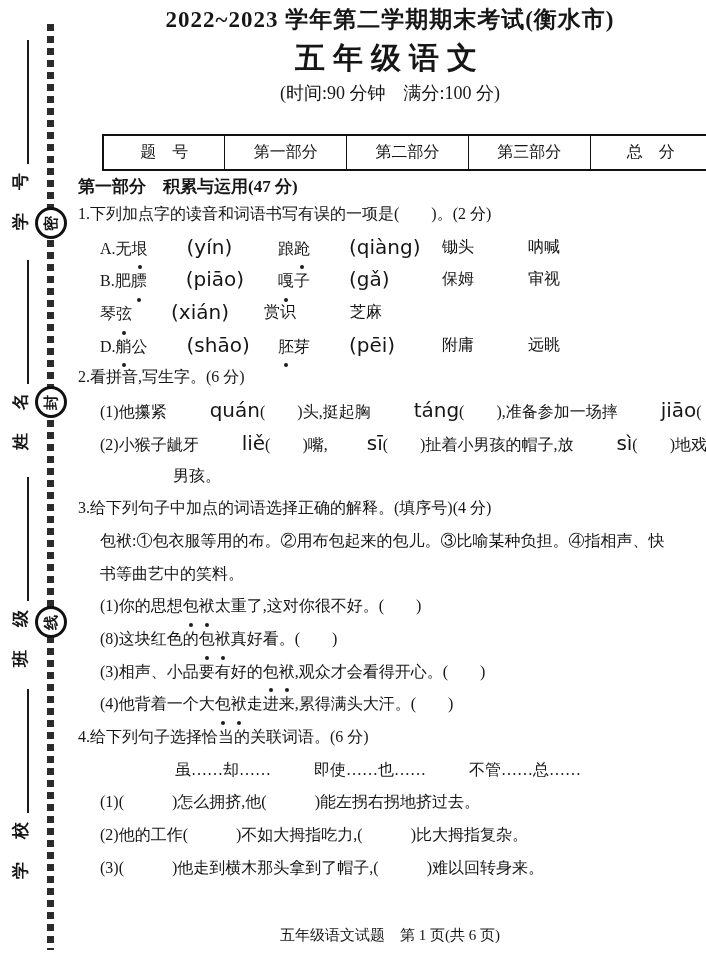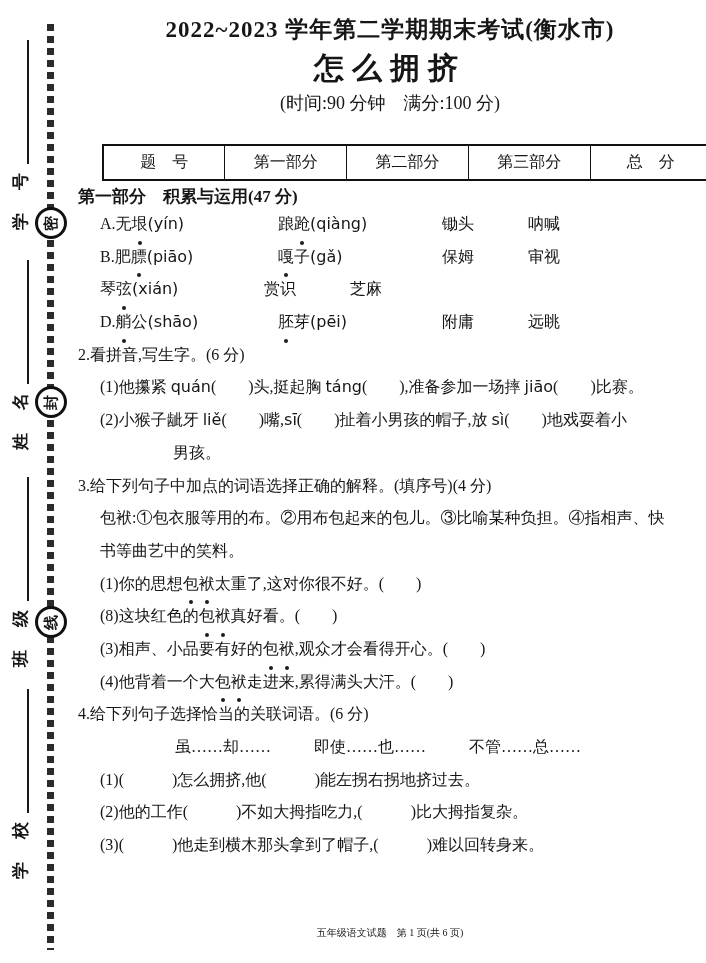--- a/index.html
+++ b/index.html
@@ -20,50 +20,50 @@
   }
   .sl-line { flex:1; border-bottom:2px solid #1a1a1a; margin-bottom:3px; margin-left:6px; }
   .seal-circle {
     position:absolute; left:35px; width:26px; height:26px; border:3px solid #111;
     border-radius:50%; background:#fff; display:flex; align-items:center; justify-content:center;
     z-index:2;
   }
   .seal-char { display:block; transform:rotate(-90deg); font-size:15px; font-weight:bold; }
   
   .content { position:absolute; left:78px; top:0; width:624px; }
-  .title1 { padding-top:14px; text-align:center; font-size:23px; font-weight:bold; letter-spacing:1px; line-height:32px; }
+  .title1 { padding-top:4px; text-align:center; font-size:23px; font-weight:bold; letter-spacing:1px; line-height:32px; }
   .title2 { text-align:center; font-size:30px; font-weight:bold; letter-spacing:8px; line-height:44px; }
   .title3 { text-align:center; font-size:18px; line-height:26px; margin-bottom:28px; }
   
   table.score { border-collapse:collapse; width:611px; table-layout:fixed; }
   table.score td {
     border:1.5px solid #111; text-align:center; font-size:16px; padding:0;
   }
   table.score { border:2.5px solid #111;margin-left:24px; }
   table.score tr.hrow td { height:33px; }
   table.score tr.srow td { height:38px; }
   .section-heading { text-align:left; font-weight:bold; font-size:17px; line-height:22px; margin-top:5px; }
   
   .ln { height:32.7px; line-height:32.7px; font-size:16px; white-space:pre; }
   .indent { padding-left:22px; }
   .q2cont { padding-left:95px; }
   .opt-row { display:flex; padding-left:22px; }
   .opt-row .c1 { width:178px; }
   .opt-row .c2 { width:164px; }
   .opt-row .c3 { width:86px; }
-  .py { font-family:"DejaVu Sans","Liberation Sans",sans-serif; font-size:16px; }
+  .py { font-family:"DejaVu Sans","Liberation Sans",sans-serif; font-size:20px;margin-left:39px; }
   .conn-row { display:flex; padding-left:97px; }
   .conn-row .conn { margin-right:43px; }
   
   .dc { font-style:normal; position:relative; display:inline-block; }
   .dc::after {
     content:""; position:absolute; left:50%; bottom:-4px; transform:translateX(-50%);
     width:4px; height:4px; background:#1d1d1d; border-radius:50%;
   }
-  .footer { position:absolute; left:78px; width:624px; top:926px; text-align:center; font-size:10px; }
+  .footer { position:absolute; left:78px; width:624px; top:926px; text-align:center; font-size:15px; }
 </style>
 </head>
 <body>
 
 <div class="page">
 
   <div class="seal-line"></div>
 
   <div class="side-label" style="top:124px">
     <span>学　号</span>
@@ -88,37 +88,38 @@
   <div class="seal-circle" style="top:386px">
     <span class="seal-char">封</span>
   </div>
   <div class="seal-circle" style="top:606px">
     <span class="seal-char">线</span>
   </div>
 
   <div class="content">
 
     <div class="title1">2022~2023 学年第二学期期末考试(衡水市)</div>
-    <div class="title2">怎么拥挤</div>
+    <div class="title2">五年级语文</div>
     <div class="title3">(时间:90 分钟　满分:100 分)</div>
 
     <table class="score">
       <tbody>
           <tr class="hrow">
         <td>题　号</td>
         <td>第一部分</td>
         <td>第二部分</td>
         <td>第三部分</td>
         <td>总　分</td>
       </tr>
     </tbody>
       </table>
 
     <div class="section-heading">第一部分　积累与运用(47 分)</div>
 
+    <div class="ln">1.下列加点字的读音和词语书写有误的一项是(　　)。(2 分)</div>
 
     <div class="ln opt-row">
       <span class="c1"><span>A.</span><span>无</span><span class="emdot"><i class="dc">垠</i></span><span></span><span class="py">(yín)</span></span>
       <span class="c2"><span>踉</span><span class="emdot"><i class="dc">跄</i></span><span></span><span class="py">(qiàng)</span></span>
       <span class="c3">锄头</span>
       <span class="c4">呐喊</span>
     </div>
 
     <div class="ln opt-row">
       <span class="c1"><span>B.</span><span>肥</span><span class="emdot"><i class="dc">膘</i></span><span></span><span class="py">(piāo)</span></span>

